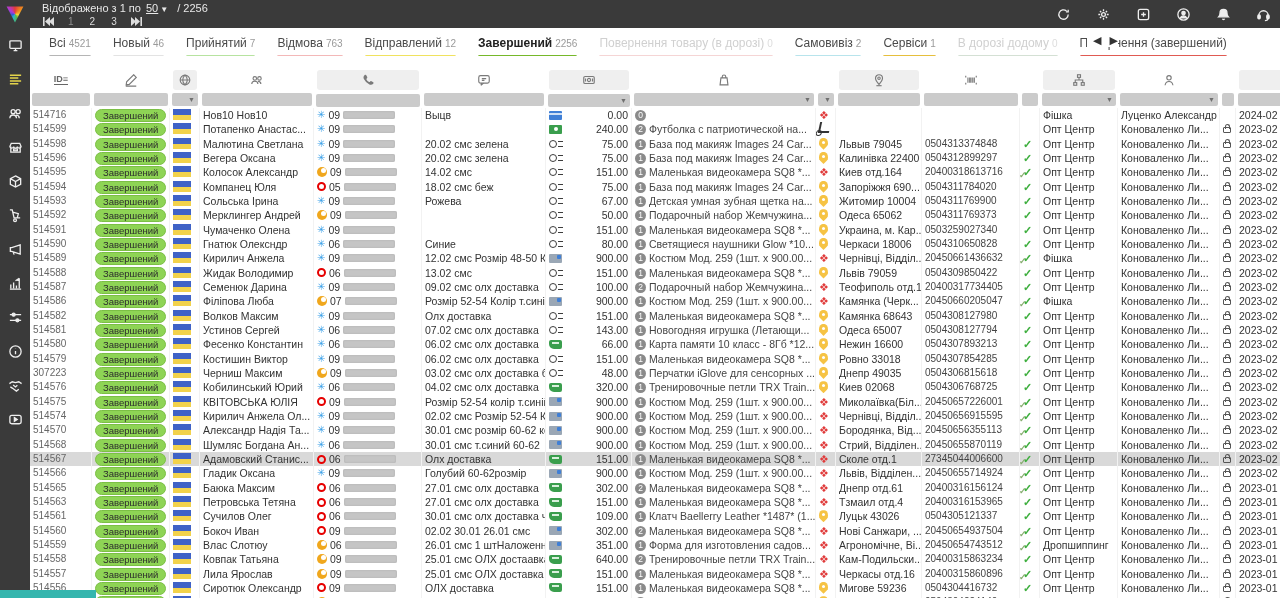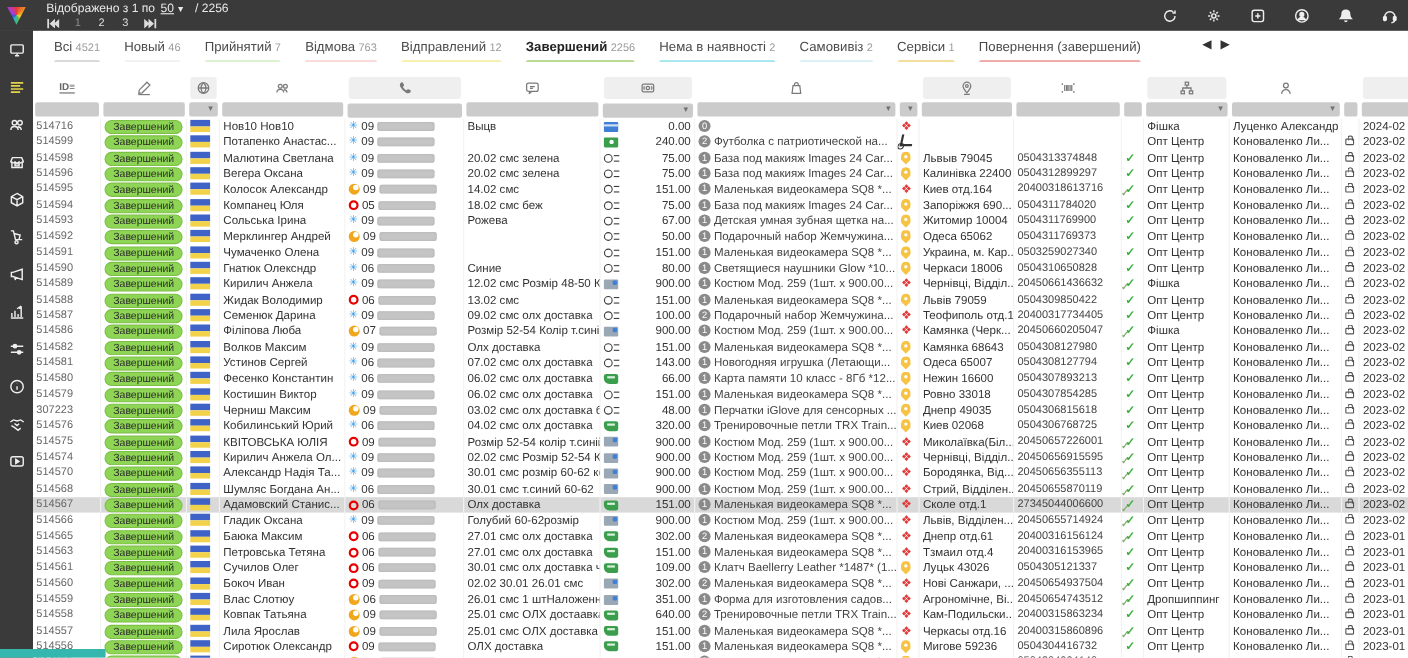--- a/index.html
+++ b/index.html
@@ -265,23 +265,24 @@
     </div>
 
   <div id="tabzone">
     <div id="tab-bar">
         <div class="tab normal"><span class="tl">Всі</span><span class="tc">4521</span><div class="ul" style="background: rgb(181, 181, 181);"></div></div>
         <div class="tab normal"><span class="tl">Новый</span><span class="tc">46</span><div class="ul" style="background: rgb(227, 227, 227);"></div></div>
         <div class="tab normal"><span class="tl">Прийнятий</span><span class="tc">7</span><div class="ul" style="background: rgb(183, 227, 160);"></div></div>
         <div class="tab normal"><span class="tl">Відмова</span><span class="tc">763</span><div class="ul" style="background: rgb(243, 184, 184);"></div></div>
         <div class="tab normal"><span class="tl">Відправлений</span><span class="tc">12</span><div class="ul" style="background: rgb(240, 226, 95);"></div></div>
         <div class="tab active"><span class="tl">Завершений</span><span class="tc">2256</span><div class="ul" style="background: rgb(118, 184, 42);"></div></div>
-        <div class="tab normal"><span class="tl">Нема в наявності</span><span class="tc">2</span><div class="ul" style="background: rgb(87, 208, 224);"></div></div>
+        <div class="tab disabled"><span class="tl">Повернення товару (в дорозі)</span><span class="tc">0</span><div class="ul" style="background: rgb(245, 213, 213);"></div></div>
         <div class="tab normal"><span class="tl">Самовивіз</span><span class="tc">2</span><div class="ul" style="background: rgb(184, 228, 236);"></div></div>
         <div class="tab normal"><span class="tl">Сервіси</span><span class="tc">1</span><div class="ul" style="background: rgb(230, 191, 61);"></div></div>
+        <div class="tab disabled"><span class="tl">В дорозі додому</span><span class="tc">0</span><div class="ul" style="background: rgb(212, 224, 212);"></div></div>
         <div class="tab normal"><span class="tl">Повернення (завершений)</span><div class="ul" style="background: rgb(224, 90, 82);"></div></div>
       </div>
     <div id="tab-arrows">
       <span>◀</span>
       <span>▶</span>
     </div>
   </div>
 
   <div id="grid">
     <div class="hrow" id="hicons">

